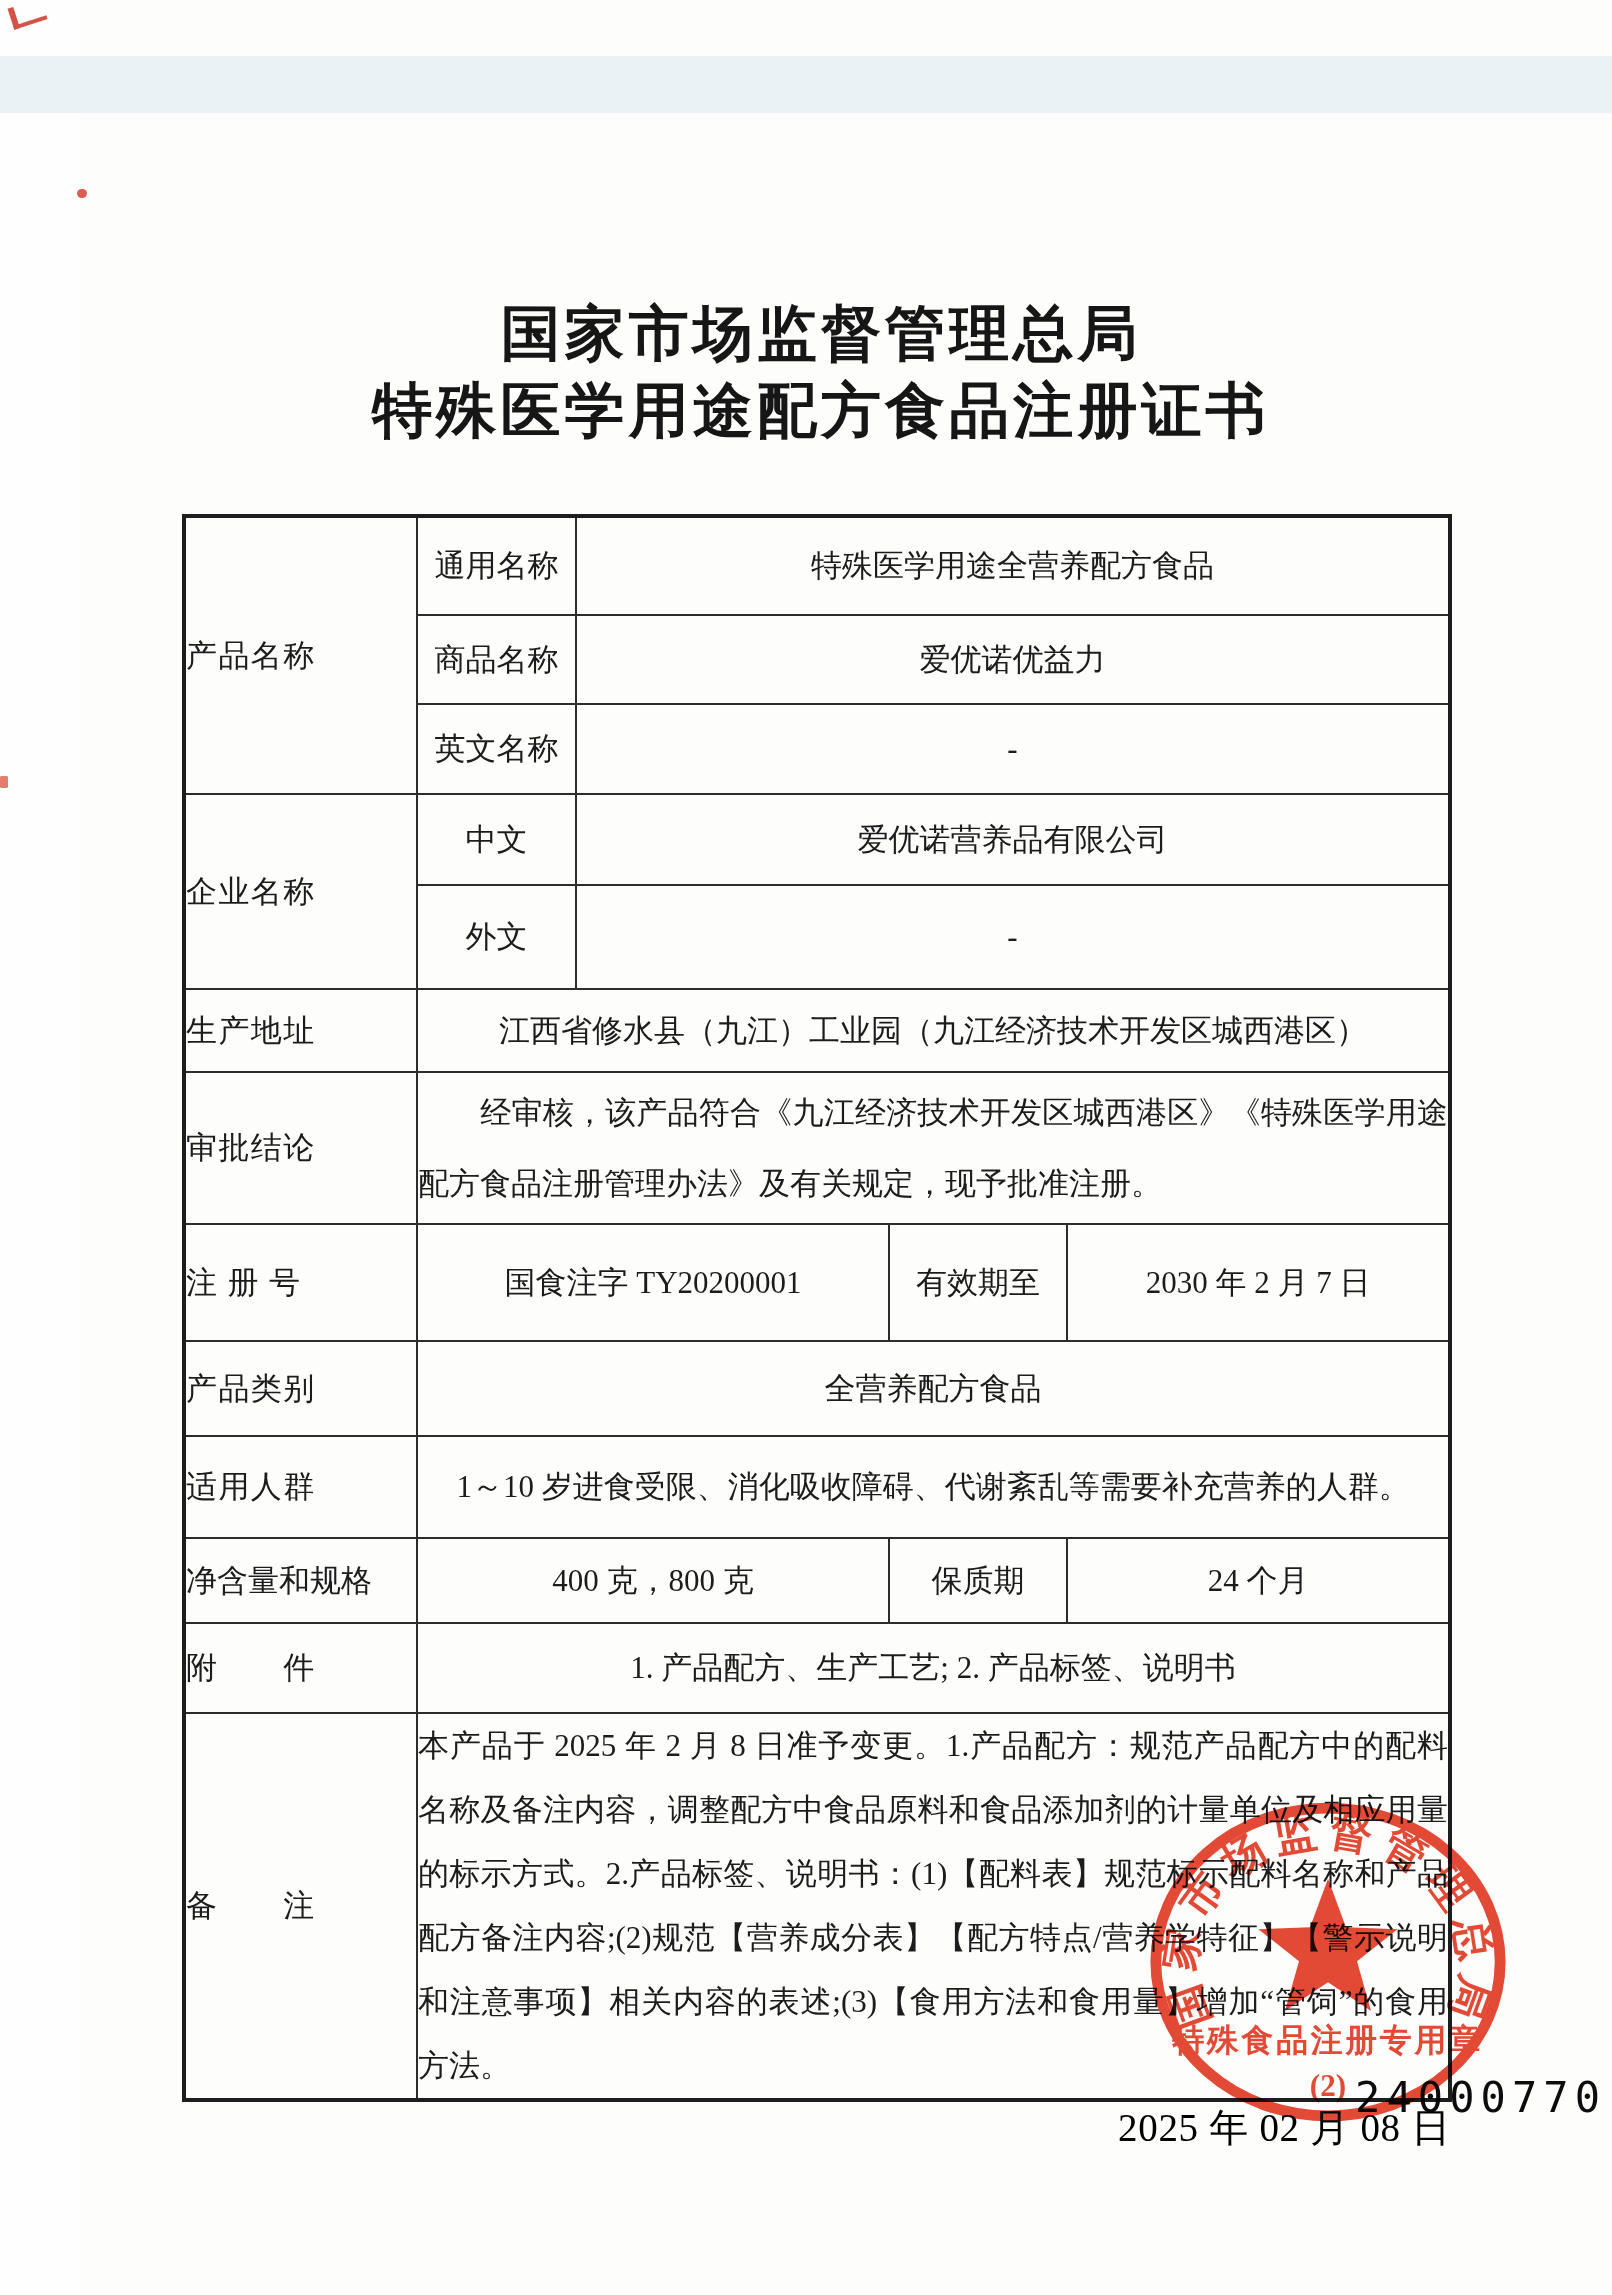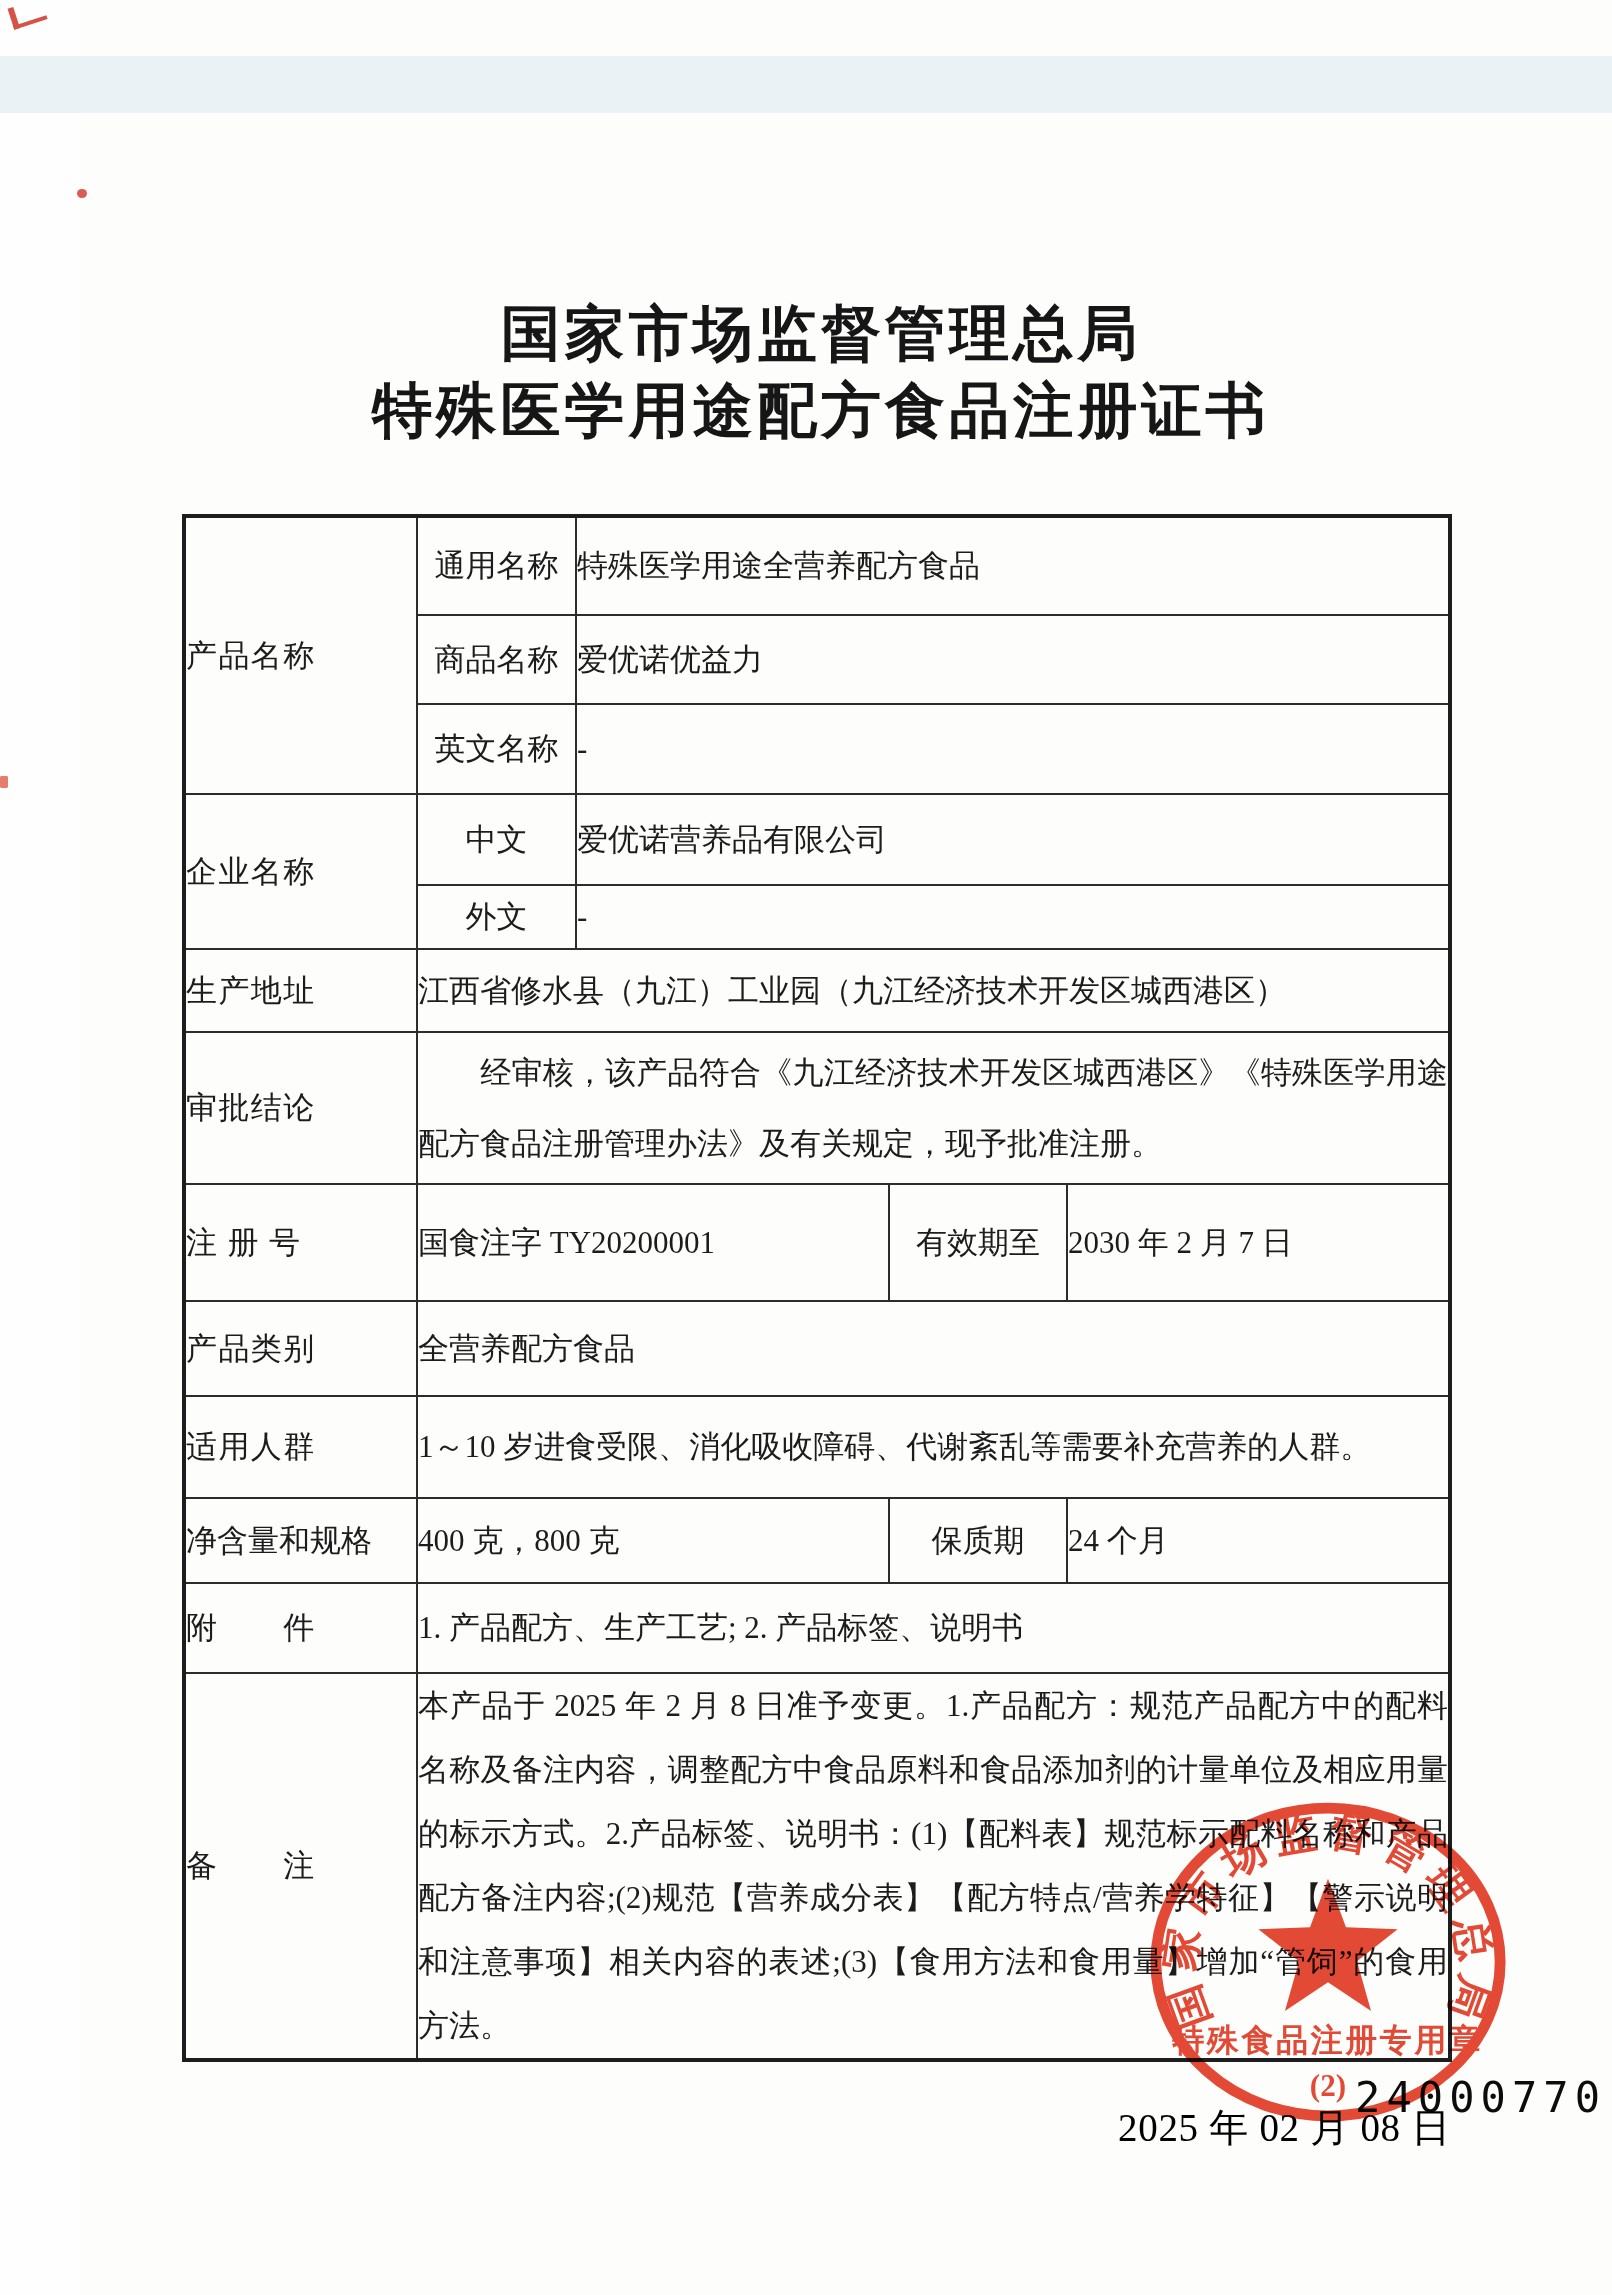--- a/index.html
+++ b/index.html
@@ -50,21 +50,21 @@
   }
   table.cert td{
     border:2px solid #2c2c2c;
     font-size:31px;
     vertical-align:middle;
     padding:0;
     overflow:hidden;
   }
   td.lbl{text-align:left;letter-spacing:1.4px;}
   td.sublbl{text-align:center;}
-  td.val{padding-left:19px;padding-right:13.6px;text-align:left;}
+  td.val{padding-left:19px;padding-right:13.6px;text-align:center;}
   td.val-approval{
     padding:0 23px;
     line-height:71px;
     text-align:justify;
   }
   td.val-approval .indent{display:inline-block;width:62px;}
   td.val-remark{
     padding:9.5px 20.4px 9.5px 19px;
     line-height:64px;
     text-align:justify;
@@ -123,21 +123,21 @@
     </tr>
     <tr style="height:90px">
       <td class="sublbl">英文名称</td>
       <td class="val" colspan="3">-</td>
     </tr>
     <tr style="height:91px">
       <td class="lbl" rowspan="2">企业名称</td>
       <td class="sublbl">中文</td>
       <td class="val" colspan="3">爱优诺营养品有限公司</td>
     </tr>
-    <tr style="height:64px">
+    <tr style="height:104px">
       <td class="sublbl">外文</td>
       <td class="val" colspan="3">-</td>
     </tr>
     <tr style="height:83px">
       <td class="lbl">生产地址</td>
       <td class="val" colspan="4">江西省修水县（九江）工业园（九江经济技术开发区城西港区）</td>
     </tr>
     <tr style="height:152px">
       <td class="lbl">审批结论</td>
       <td class="val-approval" colspan="4"><span class="indent"></span><span>经审核，该产品符合《九江经济技术开发区城西港区》《特殊医学用途配方食品注册管理办法》及有关规定，现予批准注册。</span></td>

